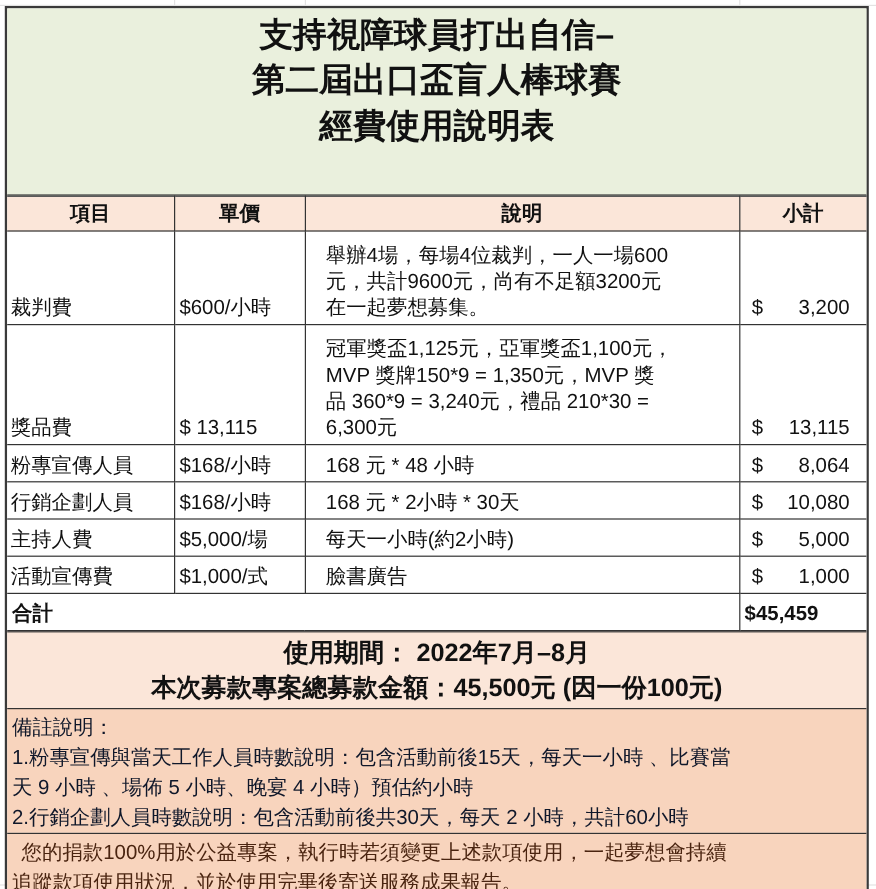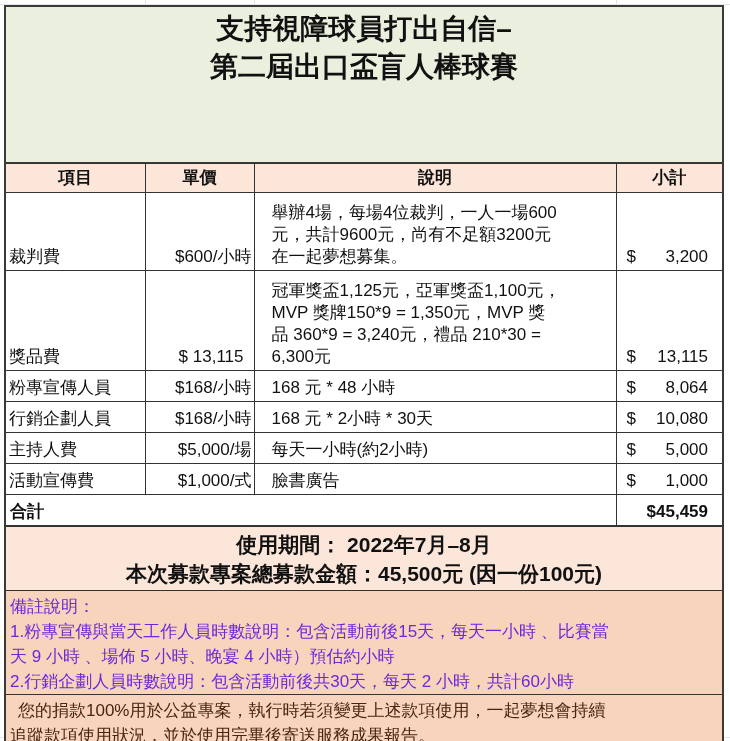--- a/index.html
+++ b/index.html
@@ -19,32 +19,32 @@
     font-weight: bold; font-size: 28px; line-height: 38px; padding-top: 3px; box-sizing: border-box;
     border-bottom: 1.5px solid #3a3a3a;
   }
   table { border-collapse: collapse; width: 100%; table-layout: fixed; }
   td, th { border: 1px solid #333; padding: 0 4px; font-size: 17px; line-height: 22px; vertical-align: bottom; }
   th { background: #fbe6d9; font-weight: bold; height: 28px; vertical-align: middle; text-align: center; font-size: 17px; }
   tr > *:first-child { border-left: none; }
   tr > *:last-child { border-right: none; }
   td { height: 28px; background: #fff; padding-bottom: 2px; }
   td.item { text-align: left; padding-left: 3px; }
-  td.price { text-align: right; padding-right: 2px; }
+  td.price { padding-right: 2px; }
   td.desc { text-align: left; padding-left: 17px; }
   td.sub { padding: 0 14px 2px 10px; }
   .money { display: flex; justify-content: space-between; }
   td.total-label { font-weight: bold; padding-right: 6px; }
-  td.total-val { font-weight: bold; text-align: right; padding-right: 14px; }
+  td.total-val { font-weight: bold; padding-right: 14px; }
   .period {
     background: #fbe6d9; text-align: center; font-weight: bold; font-size: 21px; line-height: 29px;
     height: 64px; padding-top: 3px; box-sizing: border-box; border-top: 1.5px solid #333;
   }
   .notes {
-    background: #f8d4bd; color: #6d28d9; font-size: 17px; line-height: 25px;
+    background: #f8d4bd; color: #0f172a; font-size: 17px; line-height: 25px;
     padding: 3px 4px 2px 4px; border-top: 1.5px solid #333; box-sizing: border-box; height: 104px;
   }
   .footer {
     background: #f8d4bd; color: #4a2410; font-size: 17px; line-height: 25px;
     padding: 3px 4px 2px 4px; border-top: 1.5px solid #333; box-sizing: border-box; height: 54px;
   }
   .footer .l1 { padding-left: 8px; }
 </style>
 </head>
 <body>
@@ -54,20 +54,21 @@
   <div class="v" style="left:254px"></div>
   <div class="v" style="left:616px"></div>
   <div class="h" style="top:4px"></div>
   <div class="h" style="top:737px"></div>
 </div>
 
 <div class="sheet">
   <div class="title">
     <div>支持視障球員打出自信–</div>
     <div>第二屆出口盃盲人棒球賽</div>
+    <div>經費使用說明表</div>
   </div>
 
   <table>
     <colgroup>
       <col style="width:139px">
       <col style="width:109px">
       <col style="width:362px">
       <col style="width:106px">
     </colgroup>
     <thead>

